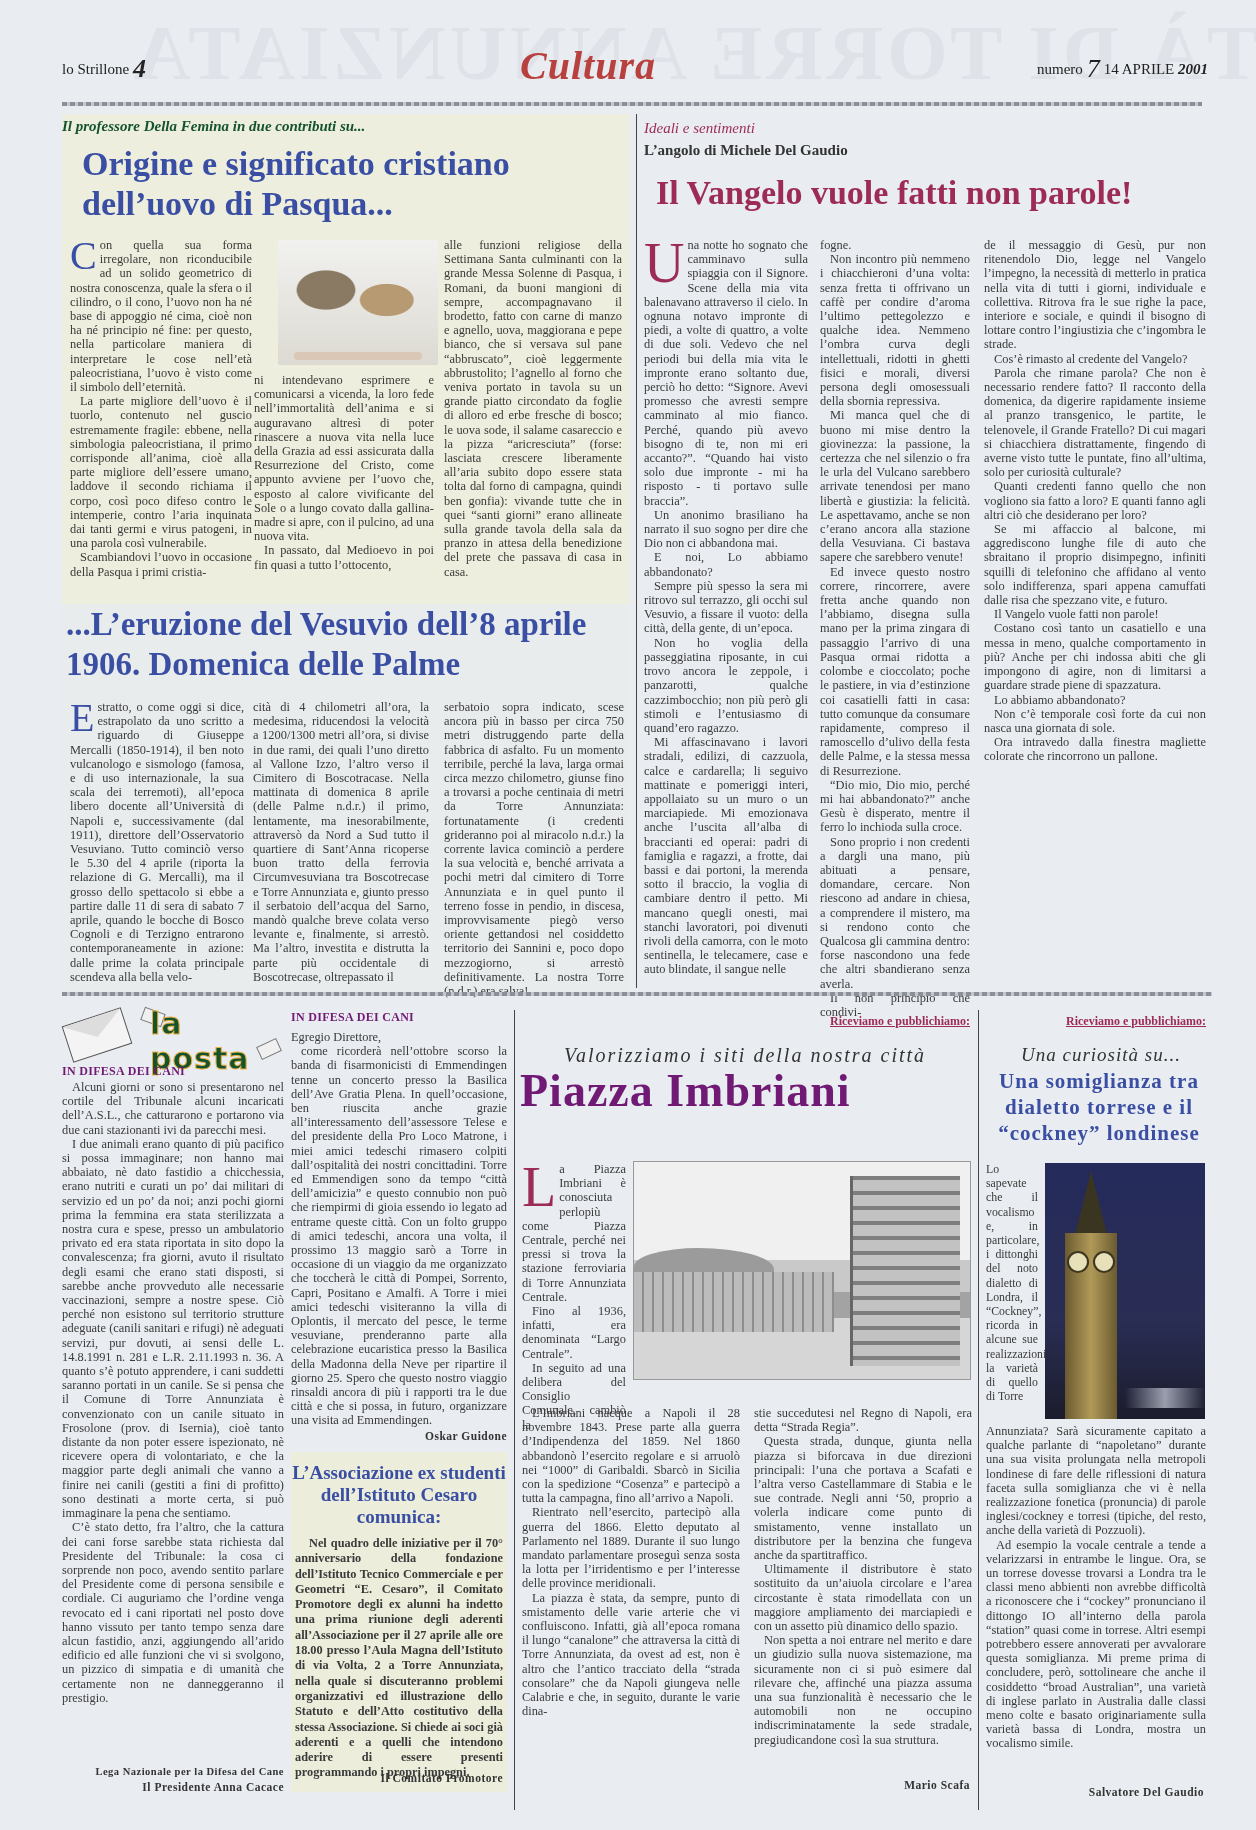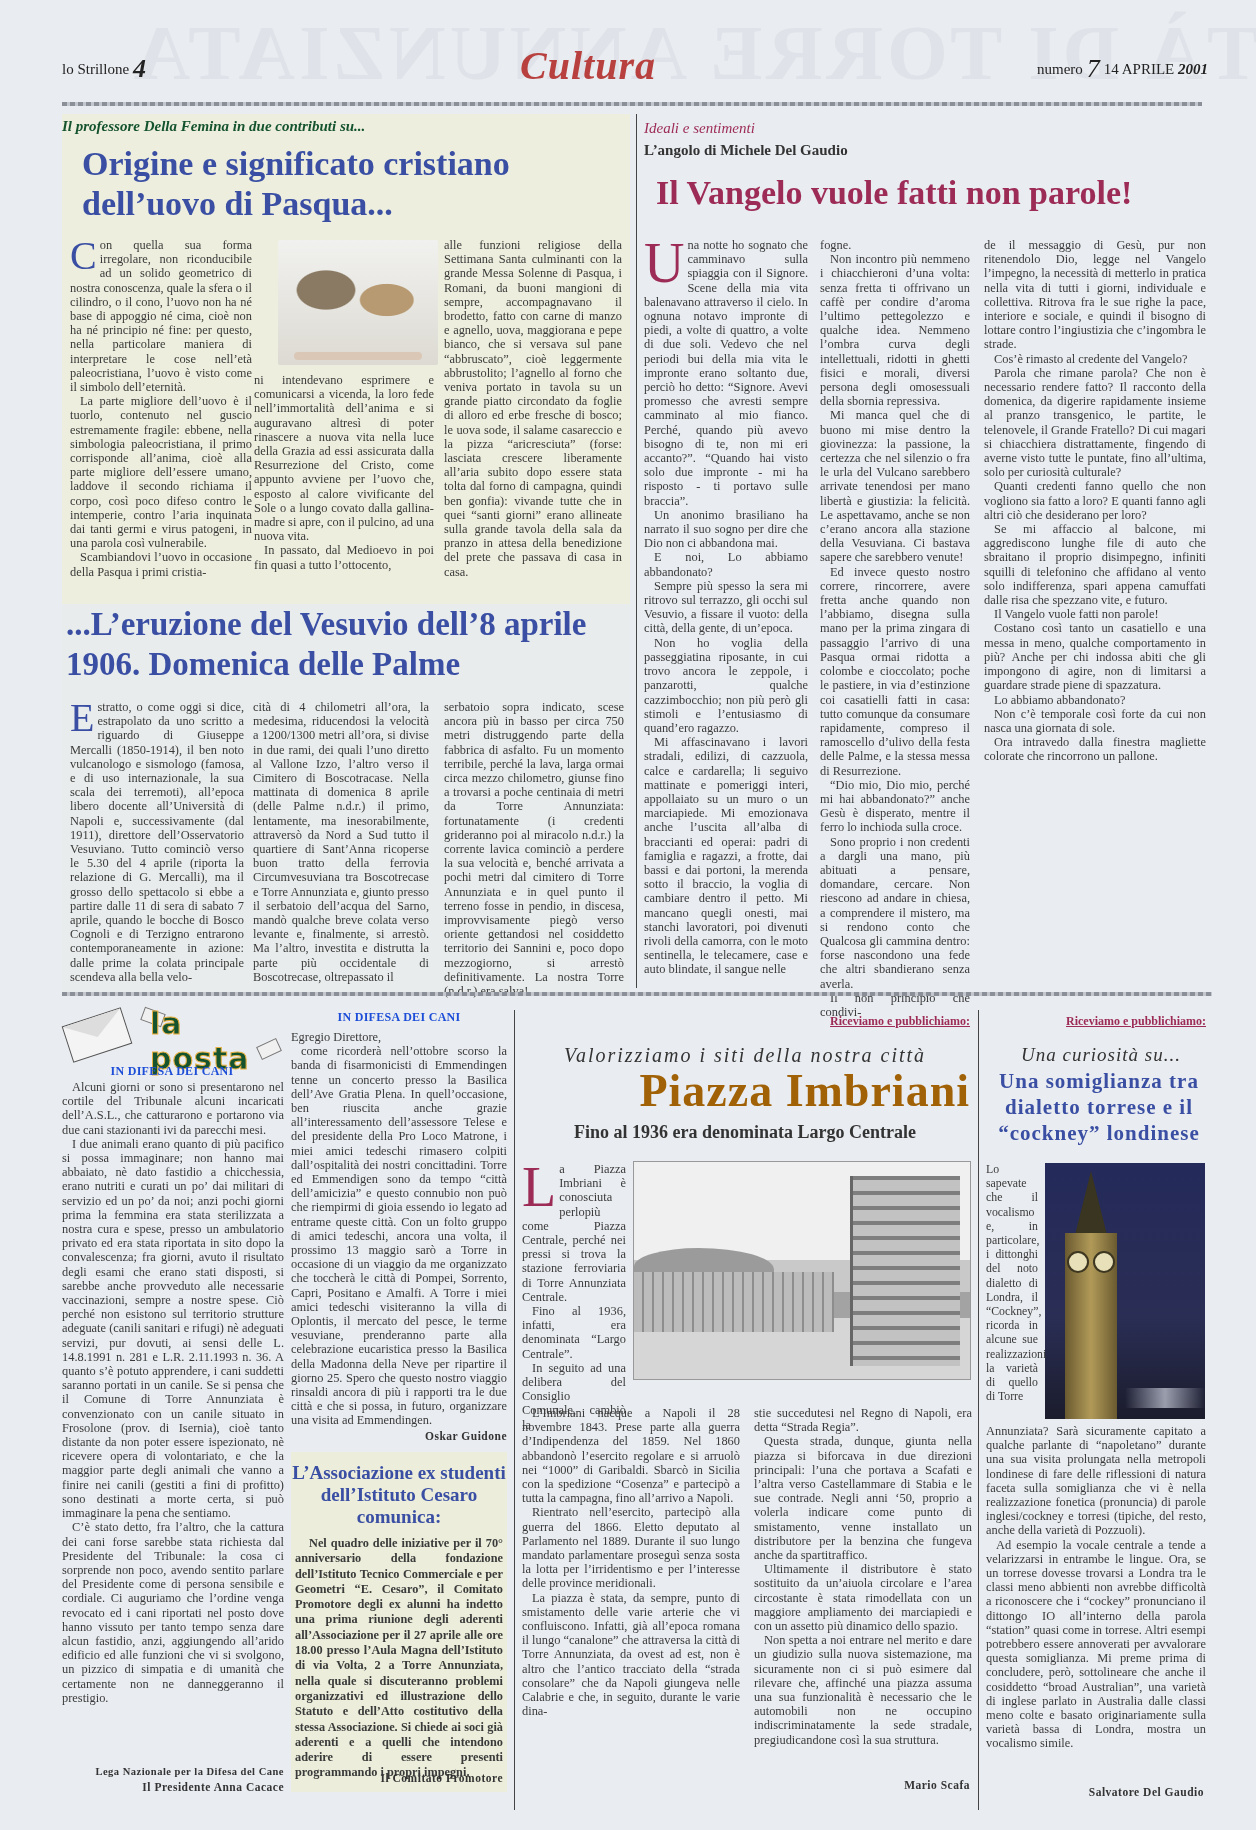--- a/index.html
+++ b/index.html
@@ -36,29 +36,29 @@
   .sec-label { position: absolute; font: italic 15px "Liberation Serif", serif; color: #9c2b56; }
   .byline-top { position: absolute; font: bold 15px "Liberation Serif", serif; color: #333; }
   .headline-red { position: absolute; font: bold 34px "Liberation Serif", serif; color: #9c2b56; white-space: nowrap; }
 
   
   .posta-logo { position: absolute; left: 62px; top: 1004px; width: 220px; height: 56px; }
   .env { position: absolute; left: 4px; top: 12px; width: 62px; height: 38px; border: 1.5px solid #555; transform: rotate(-18deg); background: #f4f4f4; }
   .env::before { content: ""; position: absolute; left: 0; top: 0; width: 0; height: 0; border-left: 30px solid transparent; border-right: 30px solid transparent; border-top: 20px solid #ddd; }
   .env-small { position: absolute; width: 22px; height: 14px; border: 1px solid #777; background: #f0f0f0; }
   .posta-text { position: absolute; left: 88px; top: 2px; font: bold 30px "DejaVu Sans", sans-serif; color: #14532d; -webkit-text-stroke: 1px #e8b040; letter-spacing: 1px; }
-  .sub-red { position: absolute; font: bold 12px "Liberation Serif", serif; color: #1d4ed8; letter-spacing: .3px; text-align: center; }
+  .sub-red { position: absolute; font: bold 12px "Liberation Serif", serif; color: #701a75; letter-spacing: .3px; }
   .signature { position: absolute; font: bold 11.5px "Liberation Serif", serif; color: #333; text-align: right; letter-spacing: .5px; }
   .assoc-box { position: absolute; left: 291px; top: 1452px; width: 216px; height: 340px; background: #eceedb; }
   .assoc-title { font: bold 19px "Liberation Serif", serif; color: #3a4fa3; text-align: center; line-height: 22px; margin-top: 10px; }
   .assoc-body { font: bold 12.3px "Liberation Serif", serif; color: #3a3a3a; text-align: justify; line-height: 15.3px; padding: 8px 4px 0 4px; }
   .assoc-body p { text-indent: 14px; }
   .link-red { position: absolute; font: bold 12px "Liberation Serif", serif; color: #9c2b56; text-decoration: underline; text-align: right; }
   .piazza-kicker { position: absolute; left: 520px; top: 1044px; width: 450px; font: italic 20px "Liberation Serif", serif; color: #333; text-align: center; letter-spacing: 2px; }
-  .piazza-title { position: absolute; left: 520px; top: 1064px; width: 450px; font: bold 46px "Liberation Serif", serif; color: #a16207; text-align: right; letter-spacing: 1px; }
+  .piazza-title { position: absolute; left: 520px; top: 1064px; width: 450px; font: bold 46px "Liberation Serif", serif; color: #701a75; text-align: left; letter-spacing: 1px; }
   .piazza-sub { position: absolute; left: 520px; top: 1122px; width: 450px; font: bold 18px "Liberation Serif", serif; color: #333; text-align: center; }
   .photo-piazza { position: absolute; left: 633px; top: 1161px; width: 338px; height: 219px; background: linear-gradient(180deg, #f0f0f0 0 45%, #c9c9c9 45% 60%, #a3a3a3 60% 72%, #d6d6d6 72% 100%); border: 1px solid #999; overflow: hidden; }
   .tower { position: absolute; right: 10px; top: 14px; width: 110px; height: 190px; background: repeating-linear-gradient(180deg, #7e7e7e 0 4px, #c2c2c2 4px 15px); border-left: 3px solid #666; }
   .lowbld { position: absolute; left: 0; top: 110px; width: 200px; height: 60px; background: repeating-linear-gradient(90deg, #bcbcbc 0 8px, #8d8d8d 8px 10px); }
   .hill { position: absolute; left: 0; top: 86px; width: 140px; height: 40px; background: #9b9b9b; border-radius: 60% 70% 0 0; }
   .curio-kicker { position: absolute; left: 996px; top: 1044px; width: 210px; font: italic 19px "Liberation Serif", serif; color: #333; text-align: center; letter-spacing: 1px; }
   .curio-title { position: absolute; left: 988px; top: 1068px; width: 222px; font: bold 21px "Liberation Serif", serif; color: #3a4fa3; text-align: center; line-height: 26px; letter-spacing: 1px; }
   .photo-bigben { position: absolute; left: 1045px; top: 1163px; width: 160px; height: 256px; background: linear-gradient(180deg, #242a5a 0%, #2a2e55 60%, #1b1c2c 100%); overflow: hidden; }
   .bb-tower { position: absolute; left: 20px; top: 70px; width: 52px; height: 190px; background: linear-gradient(90deg, #6a5a30, #b19a58, #6a5a30); }
   .bb-spire { position: absolute; left: 30px; top: 8px; width: 0; height: 0; border-left: 16px solid transparent; border-right: 16px solid transparent; border-bottom: 64px solid #3a3520; }
@@ -175,21 +175,20 @@
     <div class="assoc-body">
       <p>Nel quadro delle iniziative per il 70° anniversario della fondazione dell’Istituto Tecnico Commerciale e per Geometri “E. Cesaro”, il Comitato Promotore degli ex alunni ha indetto una prima riunione degli aderenti all’Associazione per il 27 aprile alle ore 18.00 presso l’Aula Magna dell’Istituto di via Volta, 2 a Torre Annunziata, nella quale si discuteranno problemi organizzativi ed illustrazione dello Statuto e dell’Atto costitutivo della stessa Associazione. Si chiede ai soci già aderenti e a quelli che intendono aderire di essere presenti programmando i propri impegni.</p>
     </div>
     <div class="signature" style="position:absolute; left:0; bottom:8px; width:212px;">Il Comitato Promotore</div>
   </div>
 
   <div class="vrule" style="left:514px; top:1010px; height:800px;"></div>
   <div class="link-red" style="left:520px; top:1014px; width:450px;">Riceviamo e pubblichiamo:</div>
   <div class="piazza-kicker">Valorizziamo i siti della nostra città</div>
   <div class="piazza-title">Piazza Imbriani</div>
-  <div class="piazza-sub">Fino al 1936 era denominata Largo Centrale</div>
   <div class="photo-piazza">
     <div class="hill"></div>
     <div class="lowbld"></div>
     <div class="tower"></div>
   </div>
   <div class="col" style="left:522px; top:1162px; width:104px;">
     <p class="noind"><span class="dropcap red">L</span><span>a Piazza Imbriani è conosciuta perlopiù come Piazza Centrale, perché nei pressi si trova la stazione ferroviaria di Torre Annunziata Centrale.</span></p>
     <p>Fino al 1936, infatti, era denominata “Largo Centrale”.</p>
     <p>In seguito ad una delibera del Consiglio Comunale, cambiò la</p>
   </div>

